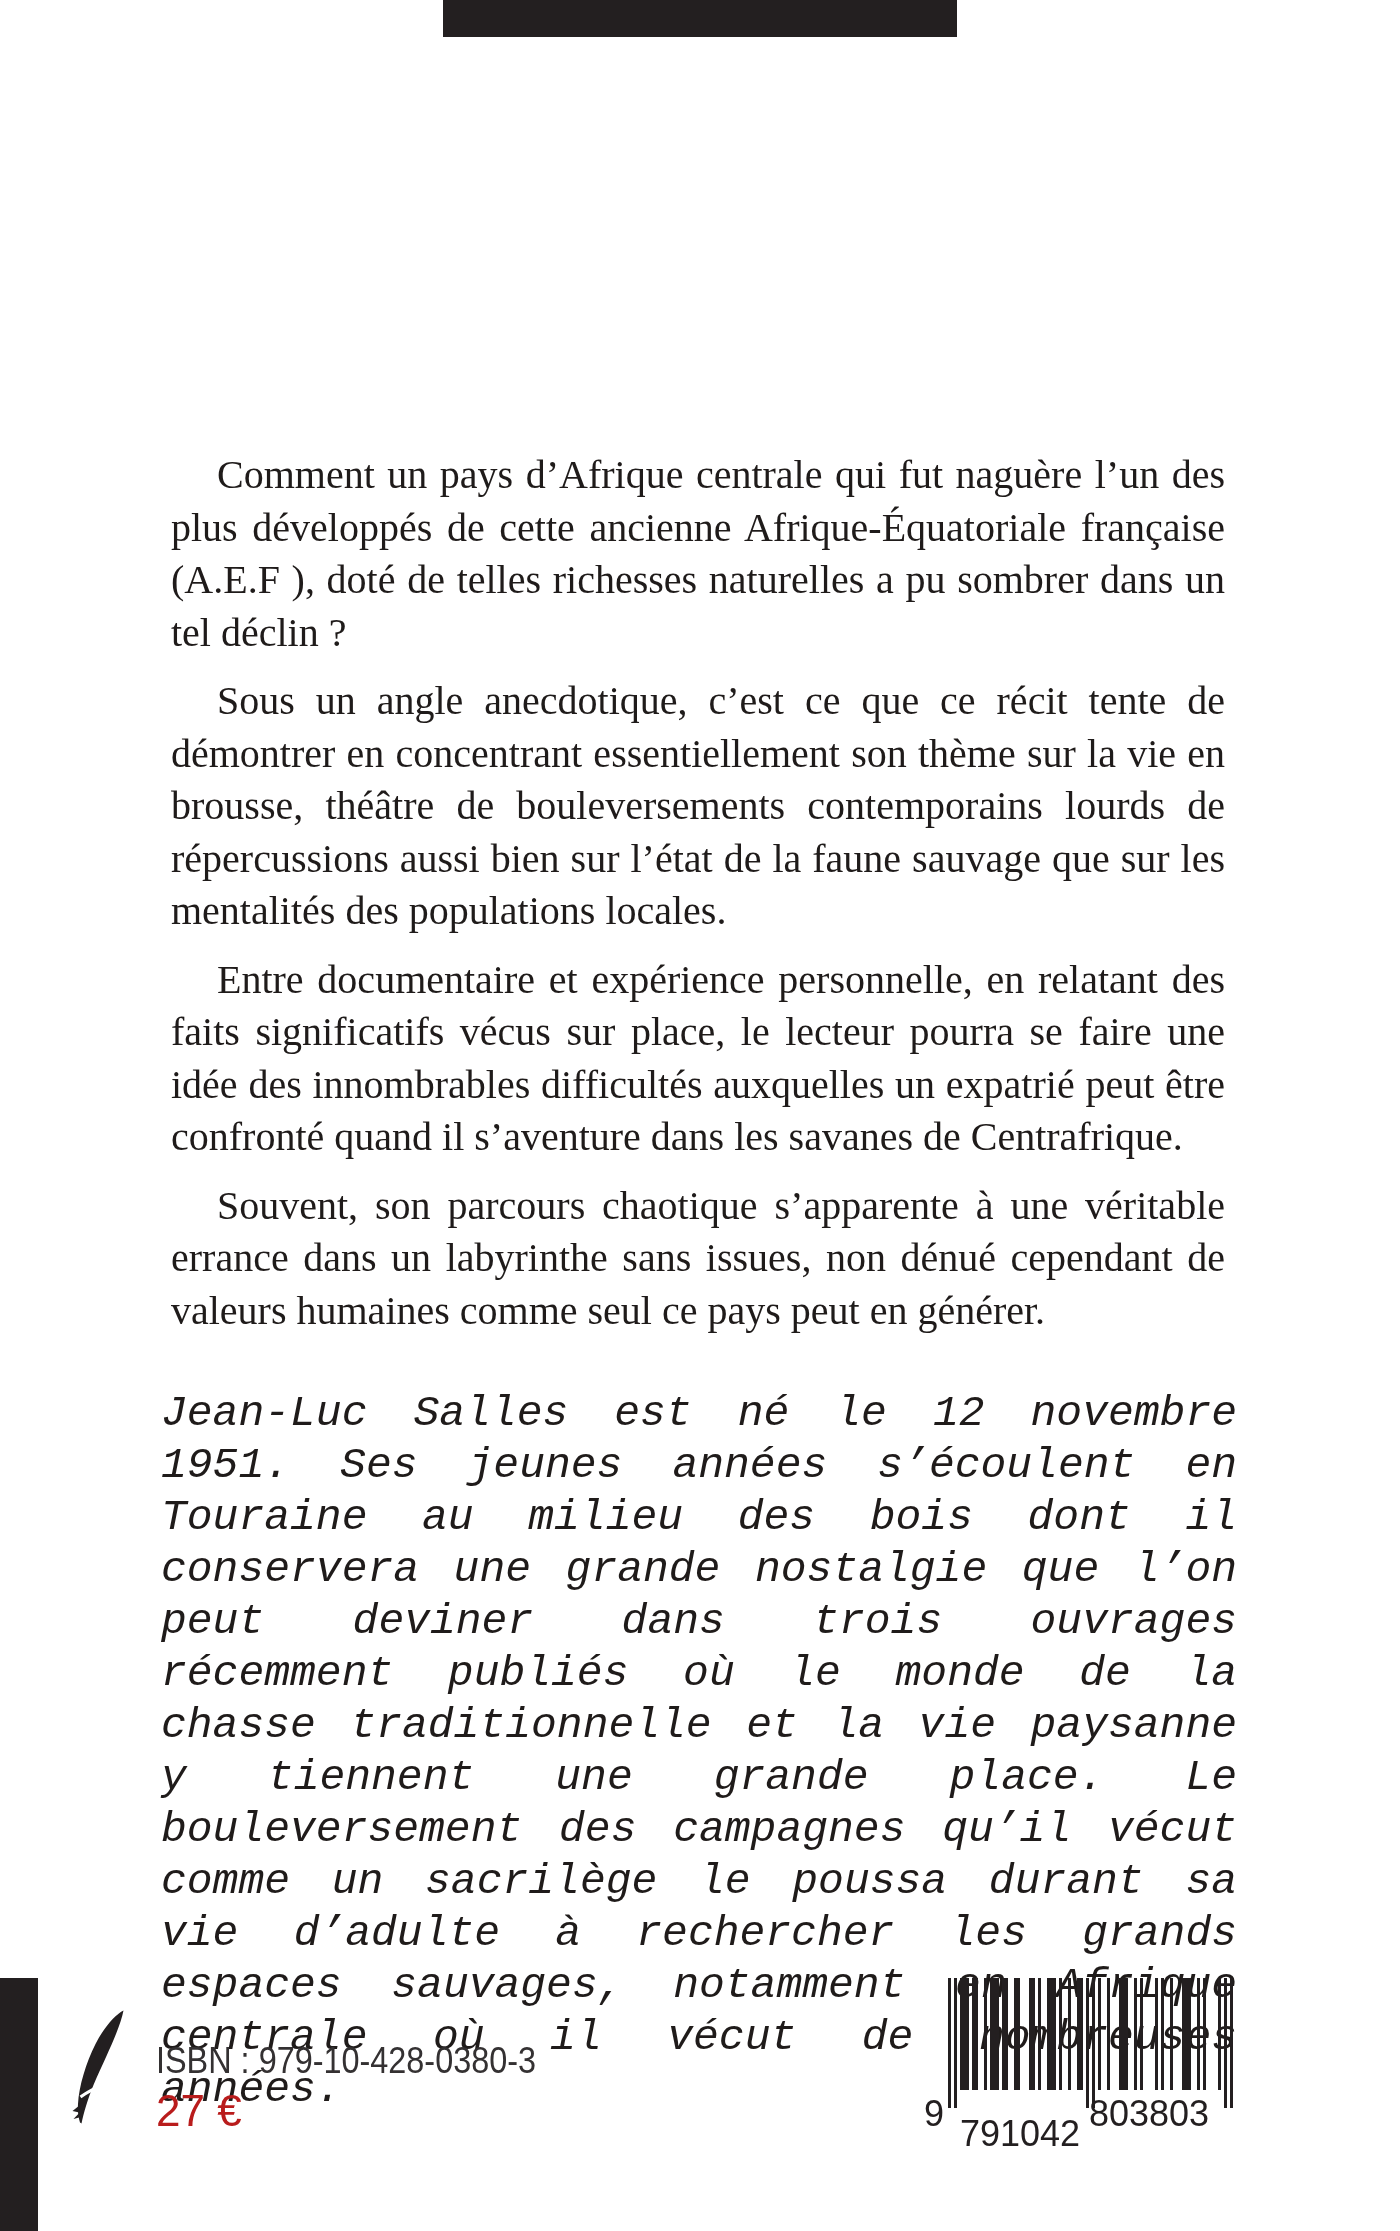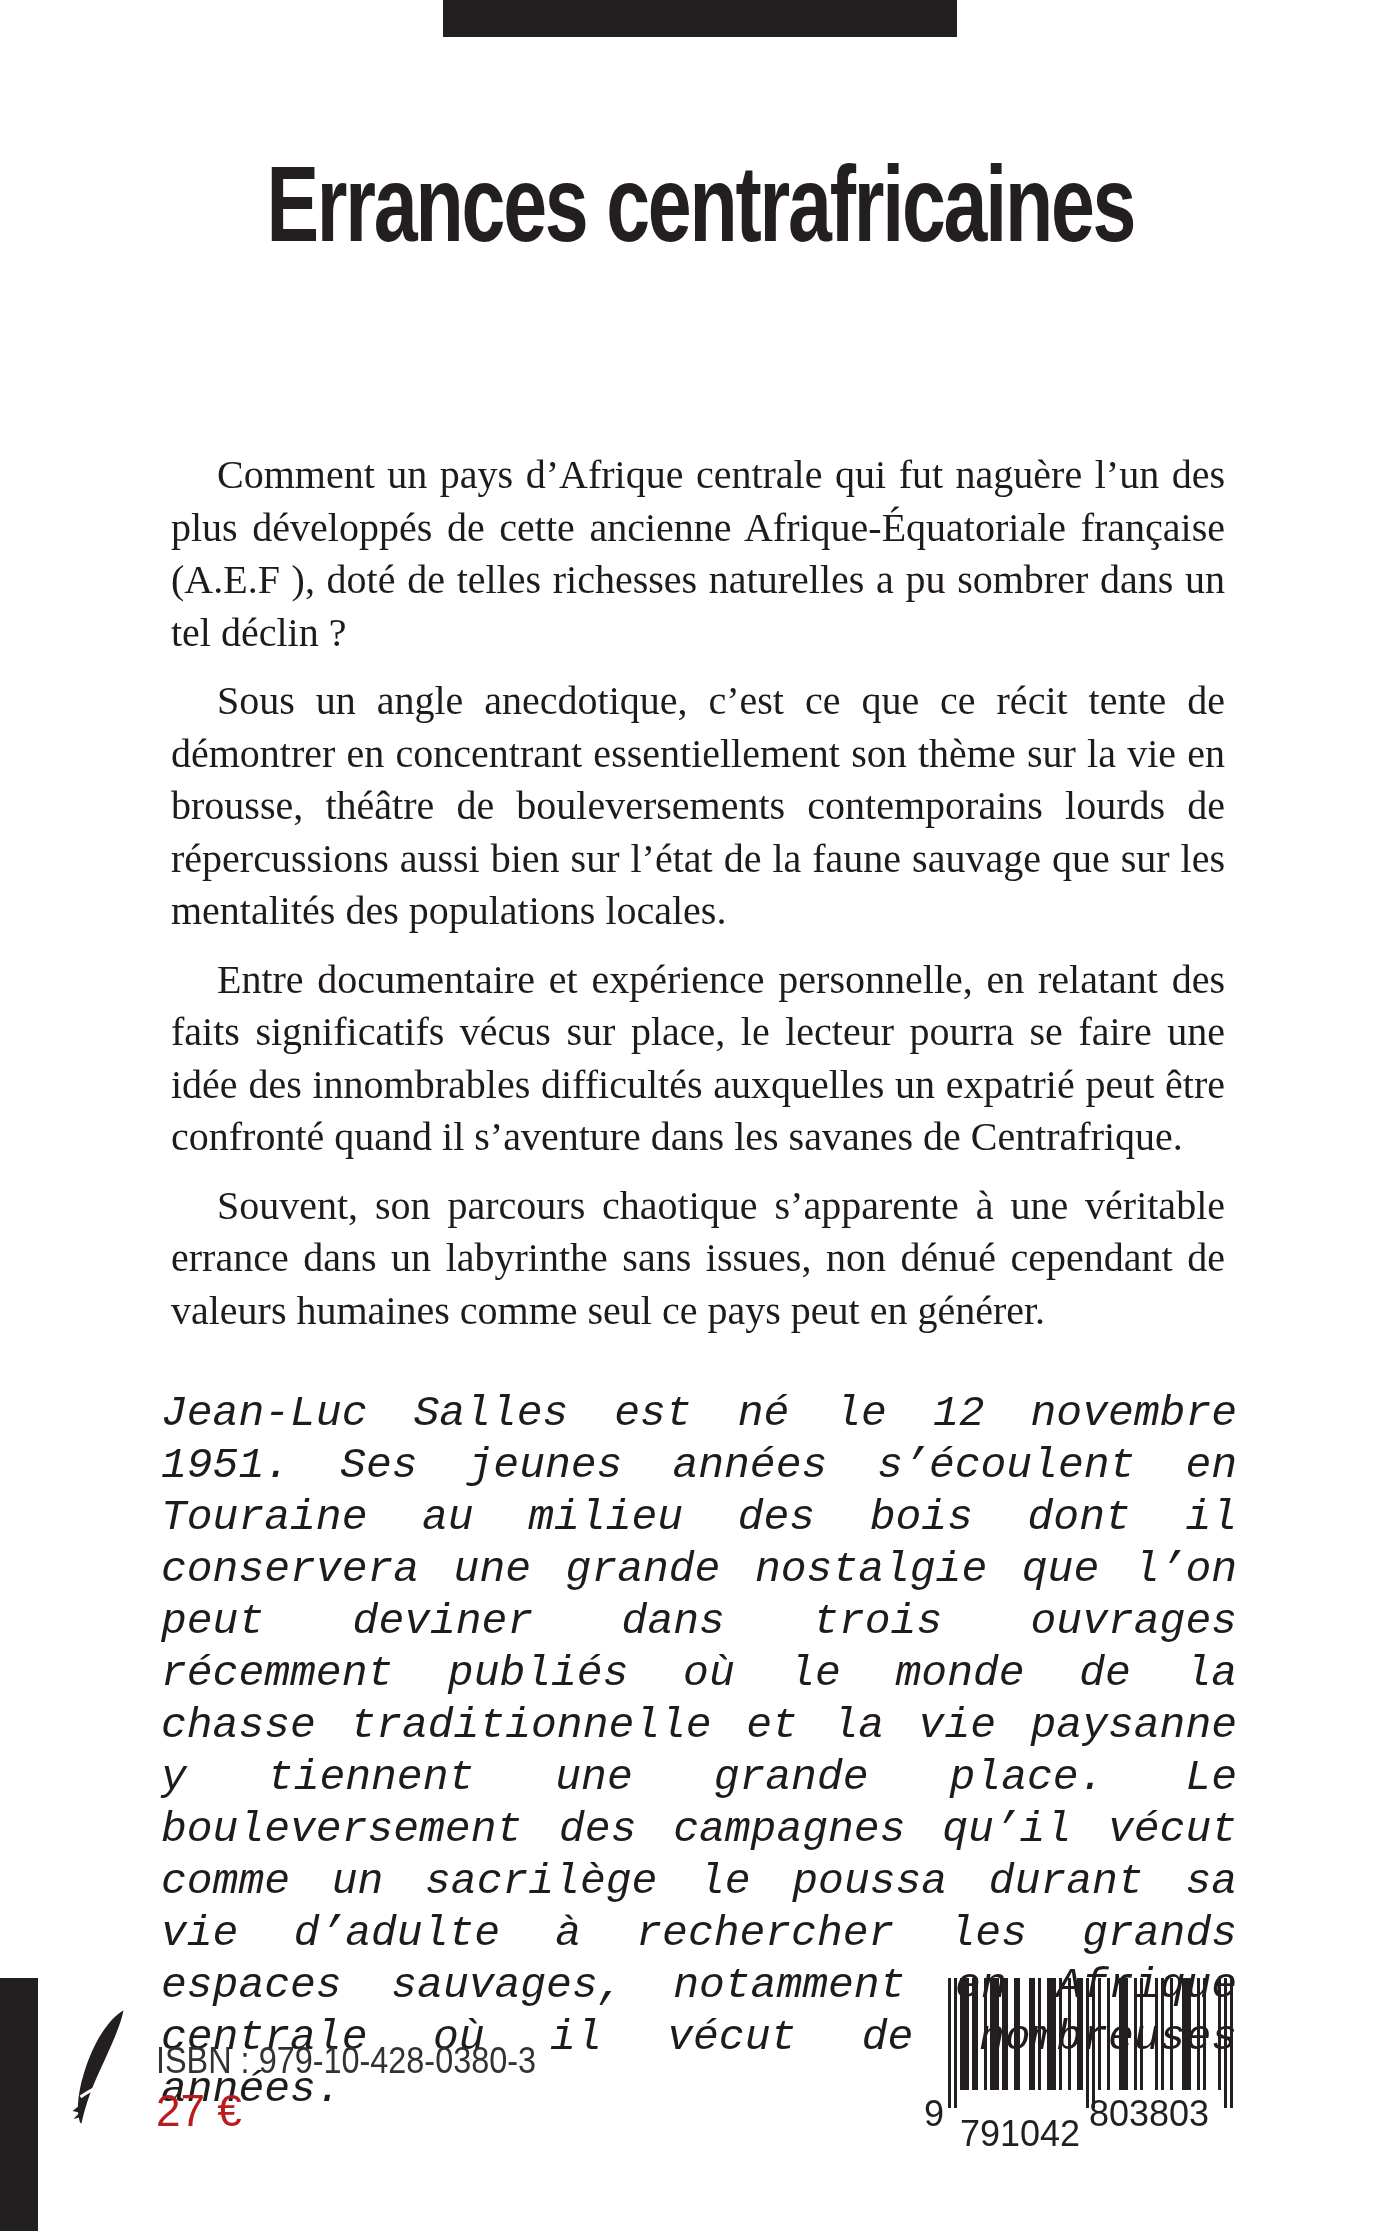--- a/index.html
+++ b/index.html
@@ -88,21 +88,20 @@
   .bc-d1{left:57px;width:126px;text-align:center;margin-top:20px;}
   .bc-d2{left:186px;width:126px;text-align:center;}
 </style>
 </head>
 <body>
 
 <div class="page">
 
   <div class="top-band"></div>
 
-  <h1 class="title"><span class="squeeze">Errances centrafricaines</span></h1>
 
   <section class="synopsis">
     <p>Comment un pays d’Afrique centrale qui fut naguère l’un des plus développés de cette ancienne Afrique-Équatoriale française (A.E.F ), doté de telles richesses naturelles a pu sombrer dans un tel déclin ?</p>
     <p>Sous un angle anecdotique, c’est ce que ce récit tente de démontrer en concentrant essentiellement son thème sur la vie en brousse, théâtre de bouleversements contemporains lourds de répercussions aussi bien sur l’état de la faune sauvage que sur les mentalités des populations locales.</p>
     <p>Entre documentaire et expérience personnelle, en relatant des faits significatifs vécus sur place, le lecteur pourra se faire une idée des innombrables difficultés auxquelles un expatrié peut être confronté quand il s’aventure dans les savanes de Centrafrique.</p>
     <p>Souvent, son parcours chaotique s’apparente à une véritable errance dans un labyrinthe sans issues, non dénué cependant de valeurs humaines comme seul ce pays peut en générer.</p>
   </section>
 
   <section class="bio">
     <p>Jean-Luc Salles est né le 12 novembre 1951. Ses jeunes années s’écoulent en Touraine au milieu des bois dont il conservera une grande nostalgie que l’on peut deviner dans trois ouvrages récemment publiés où le monde de la chasse traditionnelle et la vie paysanne y tiennent une grande place. Le bouleversement des campagnes qu’il vécut comme un sacrilège le poussa durant sa vie d’adulte à rechercher les grands espaces sauvages, notamment en Afrique centrale où il vécut de nombreuses années.</p>

